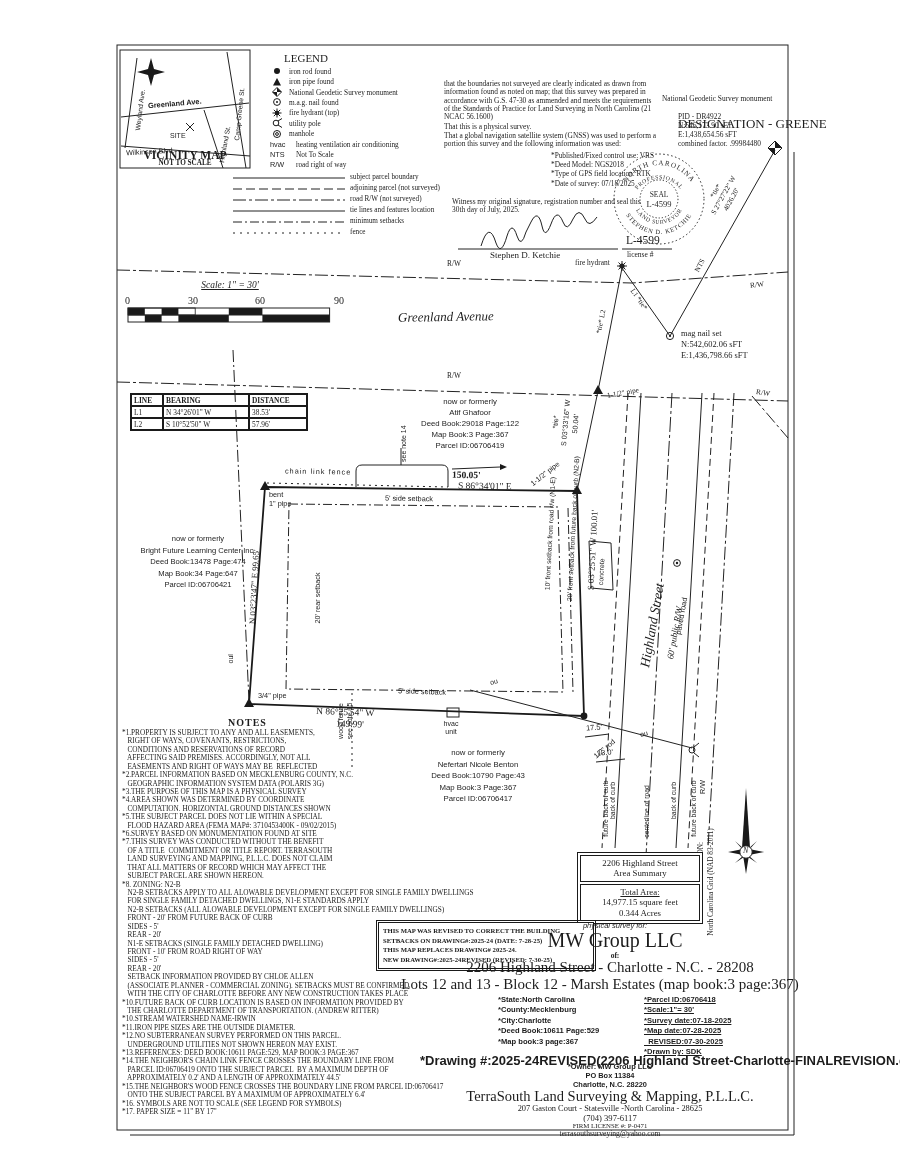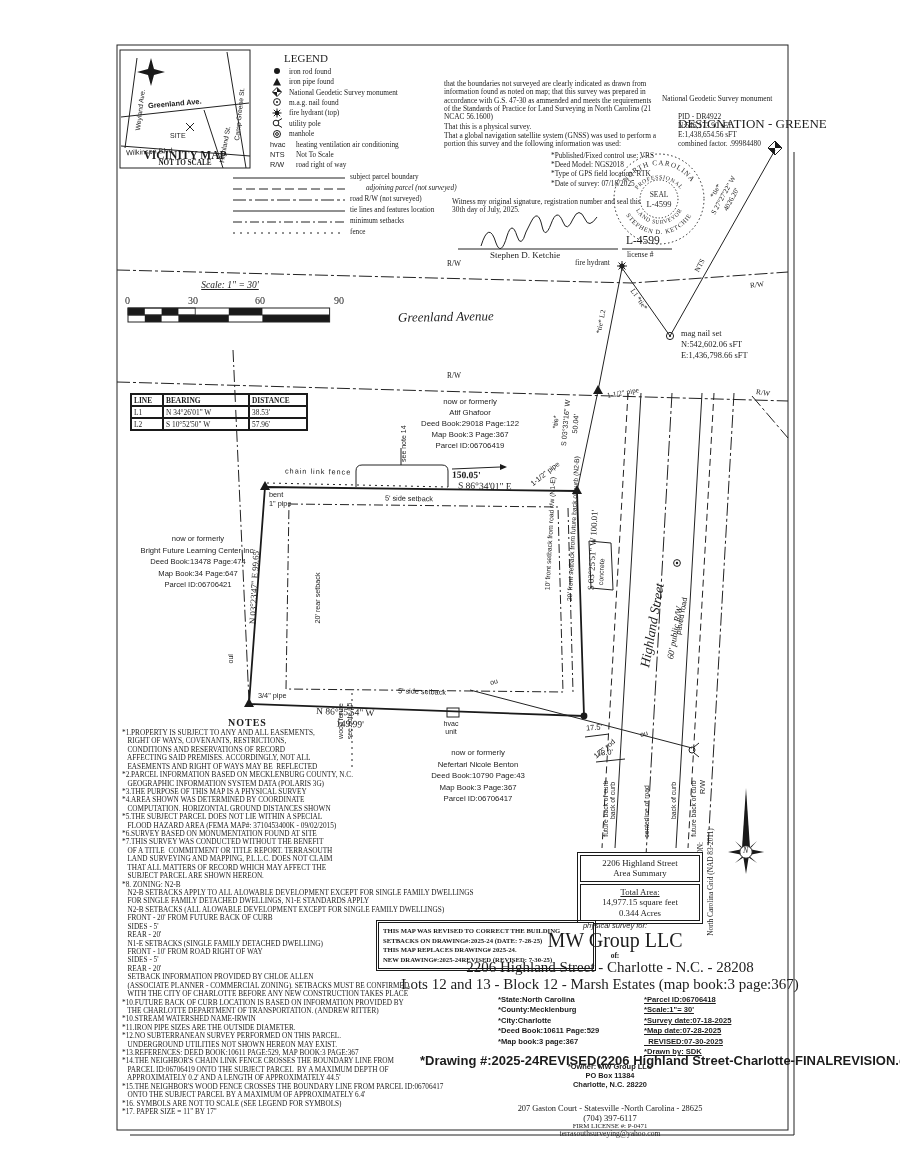--- a/index.html
+++ b/index.html
@@ -259,21 +259,21 @@
       <span class="abbr s">NTS</span>
       <span>Not To Scale</span>
     </div>
     <div class="lrow">
       <span class="abbr s">R/W</span>
       <span>road right of way</span>
     </div>
   </div>
 
   <div class="t" style="left:350px;top:174px;font-size:7.2px;">subject parcel boundary</div>
-  <div class="t" style="left:366px;top:185px;font-size:7.2px;font-style:italic;">adjoining parcel (not surveyed)</div>
+  <div class="t" style="left:350px;top:185px;font-size:7.2px;">adjoining parcel (not surveyed)</div>
   <div class="t" style="left:350px;top:196px;font-size:7.2px;">road R/W (not surveyed)</div>
   <div class="t" style="left:350px;top:207px;font-size:7.2px;">tie lines and features location</div>
   <div class="t" style="left:350px;top:218px;font-size:7.2px;">minimum setbacks</div>
   <div class="t" style="left:350px;top:229px;font-size:7.2px;">fence</div>
 
   <div class="cert" style="top:80px;">that the boundaries not surveyed are clearly indicated as drawn from information found as noted on map;  that this survey was prepared in accordance with G.S. 47-30 as ammended and meets the requirements of the Standards of Practice for Land Surveying in North Carolina (21 NCAC 56.1600)</div>
   <div class="cert" style="top:123px;">That this is a physical survey.</div>
   <div class="cert" style="top:132px;">That a global navigation satellite system (GNSS) was used to perform a portion this survey and the following information was used:</div>
   <div class="fieldcol" style="left:551px;top:151px;"><div>*Published/Fixed control use: VRS</div><div>*Deed Model: NGS2018</div><div>*Type of GPS field location: RTK</div><div>*Date of survey: 07/18/2025</div></div>
   <div class="cert" style="top:198px;width:200px;padding-left:8px;">Witness my original signature, registration number and seal this 30th day of July, 2025.</div>
@@ -434,18 +434,19 @@
   <div class="blk" style="left:490px;top:929px;width:250px;font-size:20px;">MW Group LLC</div>
   <div class="blk b" style="left:540px;top:951px;width:150px;font-size:7.5px;">of:</div>
   <div class="blk" style="left:420px;top:959px;width:380px;font-size:15px;">2206 Highland Street - Charlotte - N.C. - 28208</div>
   <div class="blk" style="left:400px;top:976px;width:400px;font-size:15px;">Lots 12 and 13 - Block 12 - Marsh Estates (map book:3 page:367)</div>
   <div class="fieldcol s b" style="left:498px;top:995px;font-size:7.6px;line-height:10.4px;"><div>*State:North Carolina</div><div>*County:Mecklenburg</div><div>*City:Charlotte</div><div>*Deed Book:10611 Page:529</div><div>*Map book:3 page:367</div></div>
   <div class="fieldcol s b" style="left:644px;top:995px;font-size:7.6px;line-height:10.4px;text-decoration:underline;"><div>*Parcel ID:06706418</div><div>*Scale:1"= 30'</div><div>*Survey date:07-18-2025</div><div>*Map date:07-28-2025</div><div>  REVISED:07-30-2025</div><div>*Drawn by: SDK</div></div>
   <div class="blk s b" style="left:420px;top:1053px;width:380px;font-size:13px;">*Drawing #:2025-24REVISED(2206 Highland Street-Charlotte-FINALREVISION.dwg)</div>
   <div class="blk s b" style="left:500px;top:1062px;width:220px;font-size:7.4px;">*Owner: MW Group LLC</div>
   <div class="blk s b" style="left:500px;top:1071px;width:220px;font-size:7.4px;">PO Box 11384</div>
   <div class="blk s b" style="left:500px;top:1080px;width:220px;font-size:7.4px;">Charlotte, N.C.  28220</div>
+  <div class="blk" style="left:420px;top:1088px;width:380px;font-size:14.5px;">TerraSouth Land Surveying &amp; Mapping, P.L.L.C.</div>
   <div class="blk" style="left:460px;top:1104px;width:300px;font-size:8.4px;">207 Gaston Court - Statesville -North Carolina - 28625</div>
   <div class="blk" style="left:500px;top:1113px;width:220px;font-size:8.6px;">(704) 397-6117</div>
   <div class="blk" style="left:500px;top:1122px;width:220px;font-size:6.8px;">FIRM LICENSE #: P-0471</div>
   <div class="blk" style="left:500px;top:1129px;width:220px;font-size:7.6px;">terrasouthsurveying@yahoo.com</div>
 
 </div>
 
 </body></html>

